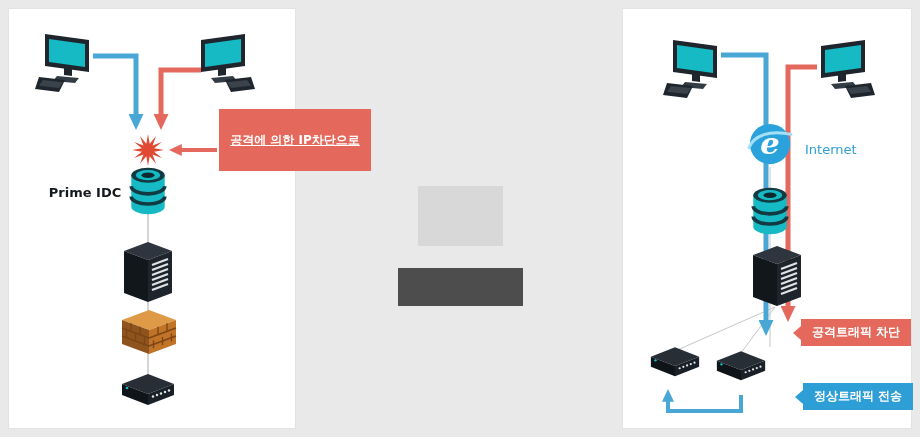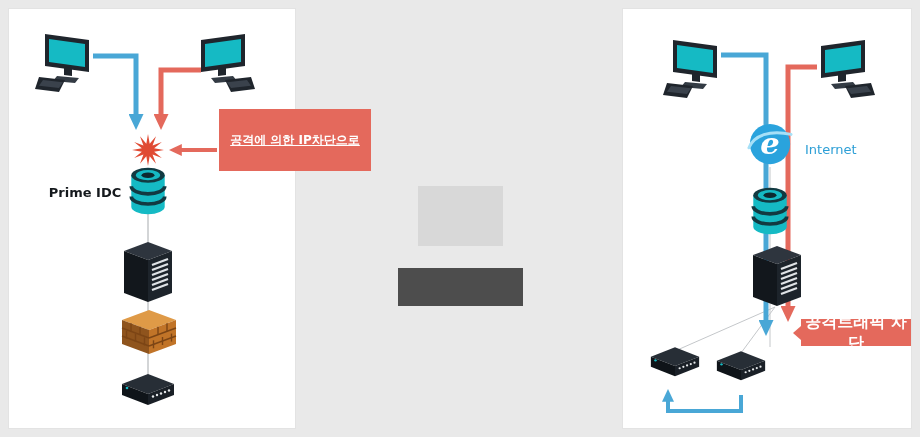--- a/index.html
+++ b/index.html
@@ -32,21 +32,21 @@
   }
   .red  > .tri { border-right:8px solid #e4695c; }
   .blue > .tri { border-right:8px solid #2d9fd6; }
 
   #middle-light { left:418px; top:186px; width:85px;  height:60px; background:#d8d8d8; }
   #middle-dark  { left:398px; top:268px; width:125px; height:38px; background:#4d4d4d; }
 
   #ip-block-callout { left:210px; top:100px; width:152px; height:62px; font-size:12px; line-height:21px;text-decoration:underline; }
   #prime-idc-label  { left:38px;  top:176px; width:76px; font-size:13px; font-weight:bold; color:#15191d; text-align:center; }
   #internet-label   { left:182px; top:133px; font-size:13px; color:#2d9fd6; }
-  #attack-block-callout   { left:178px; top:310px; width:110px; height:27px; font-size:16px; }
+  #attack-block-callout   { left:178px; top:310px; width:110px; height:27px; font-size:12px; }
   #normal-traffic-callout { left:180px; top:374px; width:110px; height:27px; font-size:12px; }
 </style>
 </head>
 <body>
 
 <div class="panel" id="left-panel">
 
   <svg class="overlay" width="288" height="421">
     <defs>
       <marker id="m-blue-l" markerWidth="3.2" markerHeight="3" refX="0.2" refY="1.5" orient="auto">
@@ -275,13 +275,17 @@
         <circle cx="33" cy="24.5" r="1.2"></circle>
           <circle cx="37" cy="23" r="1.2"></circle>
         <circle cx="41" cy="21.5" r="1.2"></circle>
           <circle cx="45" cy="20" r="1.2"></circle>
         <circle cx="49" cy="18.5" r="1.2"></circle>
       </g>
       <circle cx="7" cy="16" r="1.3" fill="#15bac4"></circle>
     </svg>
   </span>
 
+  <div class="callout blue" id="normal-traffic-callout">
+    <span class="tri"></span>
+    <div>정상트래픽 전송</div>
+  </div>
 </div>
 
 </body></html>

